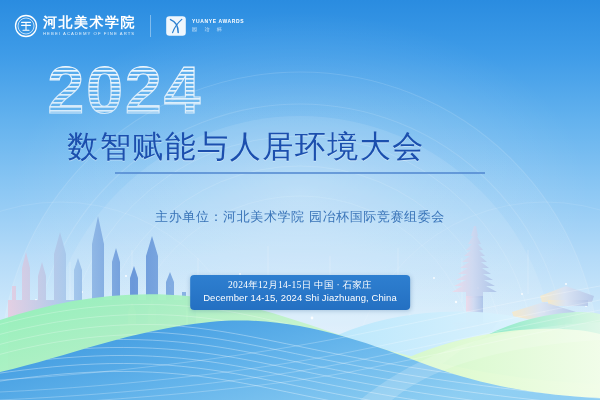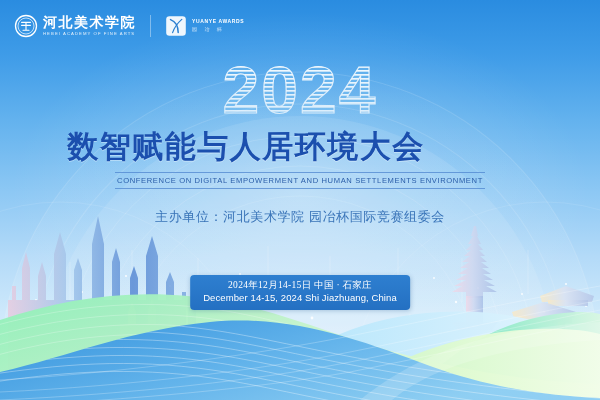--- a/index.html
+++ b/index.html
@@ -106,32 +106,31 @@
     width: 600px;
     height: 400px;
     z-index: 30;
   }
 
   #year-wrap {
     position: absolute;
     top: 58px;
     left: 0;
     width: 600px;
-    text-align: center;
   }
   #year-svg { display: inline-block; }
 
   #title-cn {
     position: absolute;
     top: 126px;
     left: 0;
     width: 492px;
     text-align: center;
     font-family: "Liberation Sans", "DejaVu Sans", sans-serif;
-    font-weight: 700;
+    font-weight: 400;
     font-size: 31px;
     letter-spacing: 1.5px;
     color: #1b4fae;
     text-shadow: 0 1px 0 rgba(255,255,255,0.35);
     white-space: nowrap;
   }
 
   #subtitle-wrap {
     position: absolute;
     top: 172px;
@@ -475,21 +474,20 @@
         <g mask="url(#yearMask)">
           <text x="125" y="55" text-anchor="middle" font-family="Liberation Sans, DejaVu Sans, sans-serif" font-size="66" font-weight="700" letter-spacing="2" fill="url(#stripes)" stroke="#ffffff" stroke-width="1.1" stroke-opacity="0.9">2024</text>
         </g>
       </svg>
     </div>
 
     <div id="title-cn">数智赋能与人居环境大会</div>
 
     <div id="subtitle-wrap">
       <div class="sub-rule"></div>
-      <div id="title-en">CONFERENCE ON DIGITAL EMPOWERMENT AND HUMAN SETTLEMENTS ENVIRONMENT</div>
       <div class="sub-rule"></div>
     </div>
 
     <div id="organizer">主办单位：河北美术学院  园冶杯国际竞赛组委会</div>
 
     <div id="date-badge">
       <div id="date-cn">2024年12月14-15日  中国 · 石家庄</div>
       <div id="date-en">December 14-15, 2024 Shi Jiazhuang, China</div>
     </div>
 

